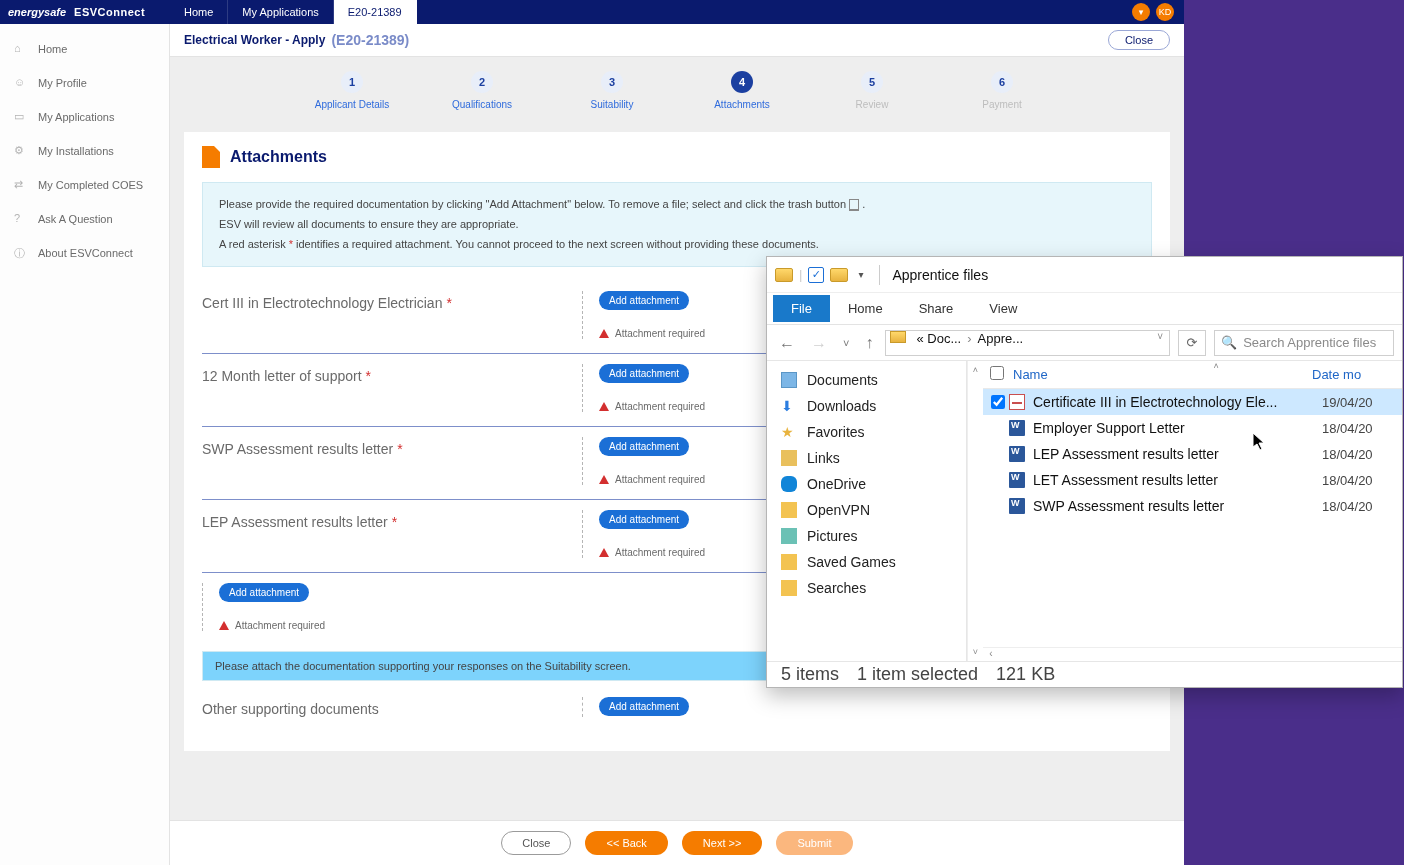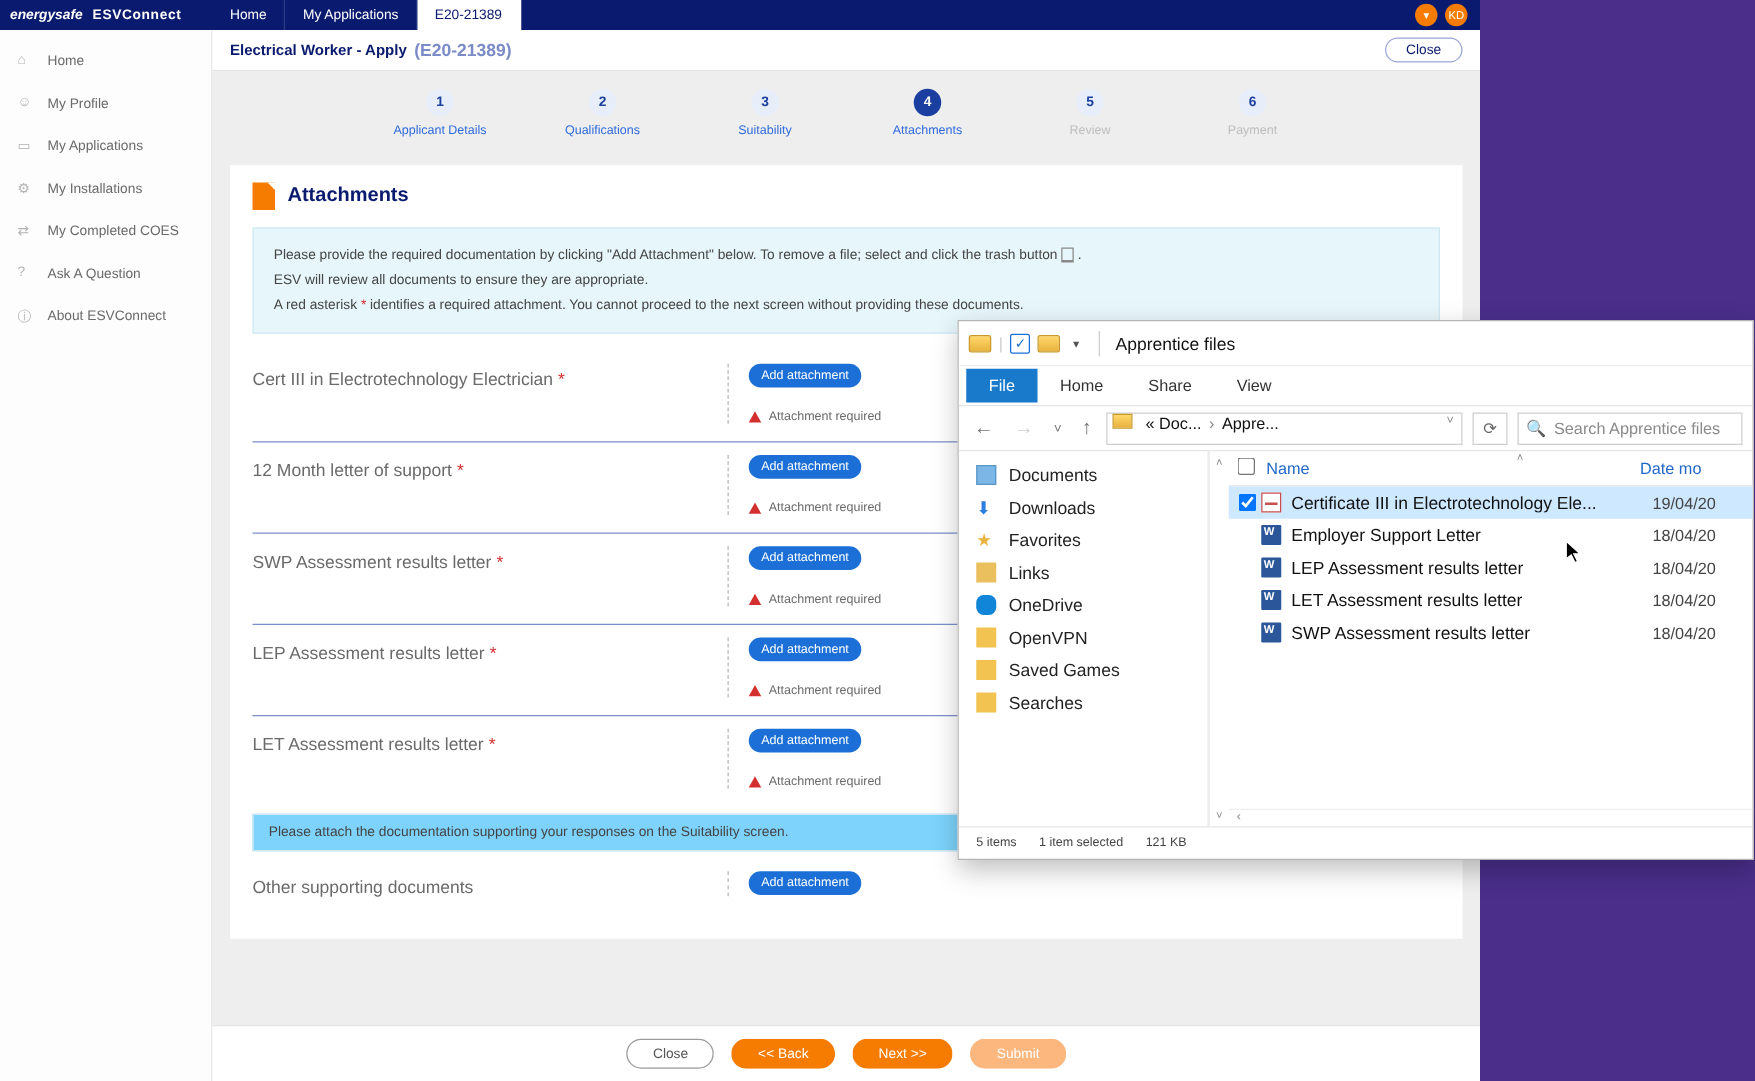--- a/index.html
+++ b/index.html
@@ -292,21 +292,21 @@
   .fic-doc { background:#2b579a; position:relative; border-radius:1px;}
   .fic-doc::after{content:"W"; position:absolute; left:2px; top:0; color:#fff; font-size:9px; font-weight:bold;}
   .file-row .fname { flex:1; overflow:hidden; white-space:nowrap; text-overflow:ellipsis;}
   .file-row .fdate { width:80px; color:#444; font-size:13px;}
   .ex-status {
     height:26px;
     border-top:1px solid #e6e6e6;
     display:flex; align-items:center;
     padding: 0 14px;
     gap:18px;
-    color:#444; font-size:10px;
+    color:#444; font-size:18px;
   }
   .side-scroll-arrows {
     width:16px; display:flex; flex-direction:column; justify-content:space-between;
     border-left:1px solid #eee;
     color:#888; font-size:9px; text-align:center;
     padding:4px 0;
   }
   .hscroll {
     height:14px; border-top:1px solid #eee; display:flex;
   }
@@ -452,21 +452,20 @@
             <div class="attach-name"><span>LEP Assessment results letter</span><span class="req-ast">*</span></div>
             <div class="attach-actions">
               <button class="add-btn">Add attachment</button>
               <div class="warn">
                   <div class="warn-tri"></div>
                   <span>Attachment required</span>
                 </div>
             </div>
           </div>
           <div class="attach-row last">
-            <div class="attach-name"><span>LET Assessment results letter</span><span class="req-ast">*</span></div>
             <div class="attach-actions">
               <button class="add-btn">Add attachment</button>
               <div class="warn">
                   <div class="warn-tri"></div>
                   <span>Attachment required</span>
                 </div>
             </div>
           </div>
         </div>
 
@@ -544,20 +543,24 @@
         </div>
       <div class="ex-side-item">
           <div class="ic ic-od"></div>
           <span>OneDrive</span>
         </div>
       <div class="ex-side-item">
           <div class="ic ic-vpn"></div>
           <span>OpenVPN</span>
         </div>
       <div class="ex-side-item">
+          <div class="ic ic-pic"></div>
+          <span>Pictures</span>
+        </div>
+      <div class="ex-side-item">
           <div class="ic ic-sg"></div>
           <span>Saved Games</span>
         </div>
       <div class="ex-side-item">
           <div class="ic ic-srch"></div>
           <span>Searches</span>
         </div>
     </div>
     <div class="side-scroll-arrows">
       <span>˄</span>

